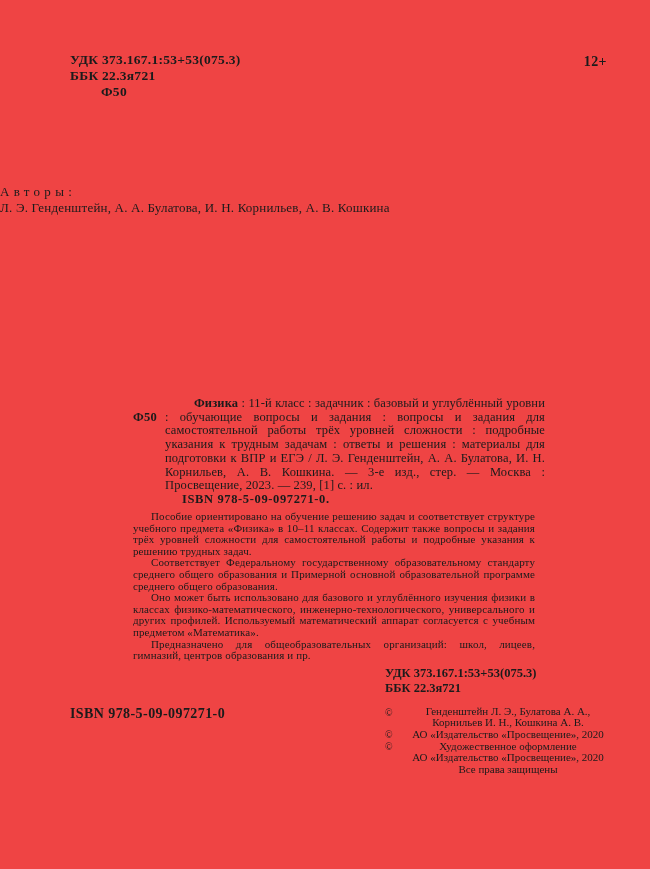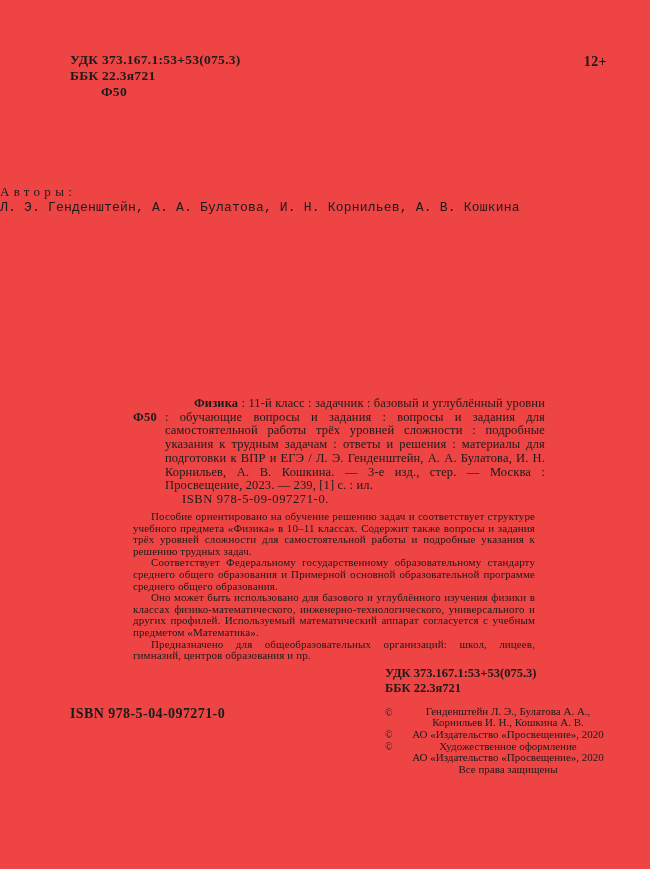--- a/index.html
+++ b/index.html
@@ -24,38 +24,38 @@
   .age-badge {
     position:absolute; top:54px; right:43px;
     font-weight:bold; font-size:14px; letter-spacing:0.03em;
   }
   
   .authors {
     position:absolute; left:0; top:184px; width:650px;
     font-size:13px; line-height:15.5px;
   }
   .authors-heading { letter-spacing:0.33em; }
-  .authors-names { letter-spacing:0.015em; white-space:nowrap;font-family:Liberation Mono, monospace; }
+  .authors-names { letter-spacing:0.015em; white-space:nowrap; }
   
   .catalog-card {
     position:absolute; left:133px; top:397px; width:412px;
     font-size:12.5px; line-height:13.7px;
   }
   .card-code {
     position:absolute; left:0; top:13.7px;
     font-weight:bold; letter-spacing:0.02em;
   }
   .card-text {
     margin-left:32px; width:380px;
     text-align:justify; text-indent:29px;
     letter-spacing:0.01em;
   }
   .card-isbn {
     margin-left:32px; text-indent:17px;
-    letter-spacing:0.05em; padding-top:0.5px;
+    letter-spacing:0.05em; padding-top:0.5px;font-weight:bold;
   }
   
   .annotation {
     position:absolute; left:133px; top:511px; width:402px;
     font-size:11px; line-height:11.6px;
     text-align:justify;
   }
   .annotation p { text-indent:18px; letter-spacing:0.01em; }
   
   .classifiers-bottom {
@@ -105,21 +105,21 @@
     <p>Соответствует Федеральному государственному образовательному стандарту среднего общего образования и Примерной основной образовательной программе среднего общего образования.</p>
     <p>Оно может быть использовано для базового и углублённого изучения физики в классах физико-математического, инженерно-технологического, универсального и других профилей. Используемый математический аппарат согласуется с учебным предметом «Математика».</p>
     <p>Предназначено для общеобразовательных организаций: школ, лицеев, гимназий, центров образования и пр.</p>
   </div>
 
   <div class="classifiers-bottom">
     <div>УДК 373.167.1:53+53(075.3)</div>
     <div>ББК 22.3я721</div>
   </div>
 
-  <div class="isbn-bottom">ISBN 978-5-04-097271-0</div>
+  <div class="isbn-bottom">ISBN 978-5-09-097271-0</div>
 
   <div class="copyright">
     <div class="c-entry">
       <span class="c-sym">©</span>
       <div class="c-lines">
         <div>Генденштейн Л. Э., Булатова А. А.,</div>
         <div>Корнильев И. Н., Кошкина А. В.</div>
       </div>
     </div>
     <div class="c-entry">

